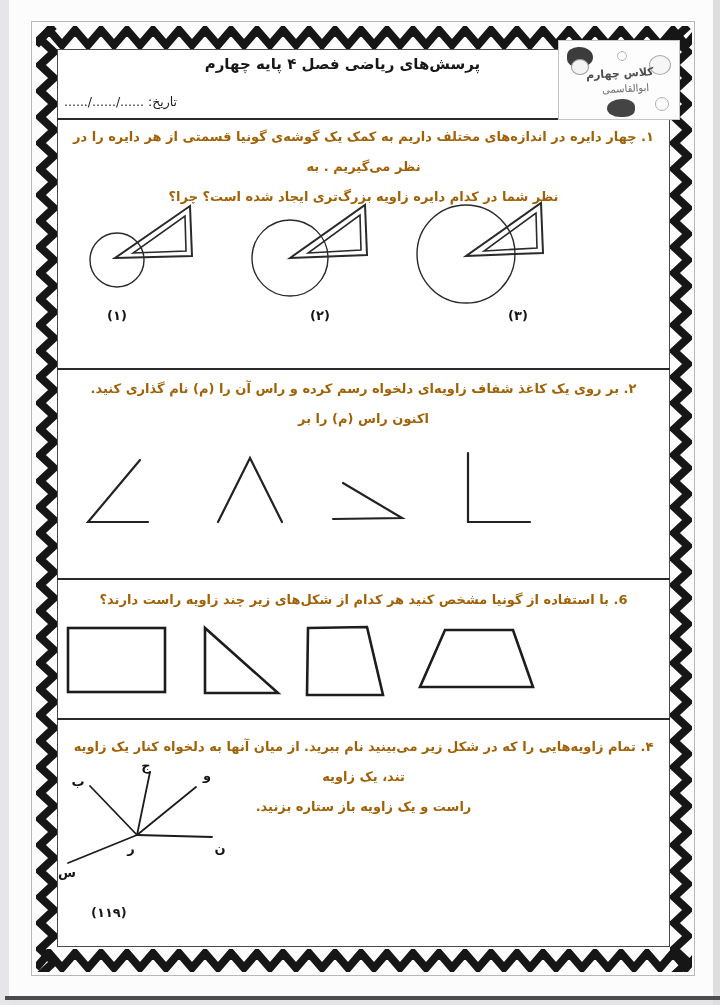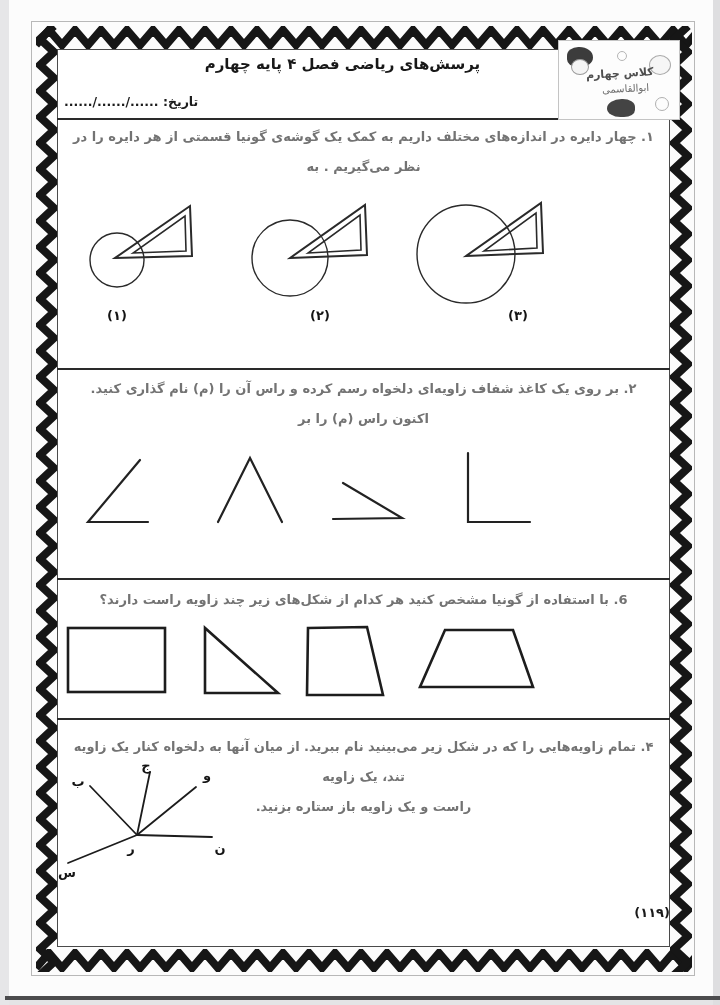--- a/index.html
+++ b/index.html
@@ -10,36 +10,36 @@
   .edge-left  { position:absolute; left:0; top:0; width:9px; height:100%; background:#e6e6e8; }
   .edge-right { position:absolute; right:0; top:0; width:7px; height:100%; background:#dedee0; }
   .edge-bottom-dark { position:absolute; left:5px; right:0; top:996px; height:4px; background:#4c4c4e; }
   
   .frame-outline { position:absolute; left:31px; top:21px; width:664px; height:955px; border:1px solid #b8b8b8; }
   .inner-box { position:absolute; left:57px; top:49px; width:613px; height:898px; border:1px solid #4a4a4a; background:#fff; }
   .zz { position:absolute; }
   .divider { position:absolute; left:57px; width:613px; height:2px; background:#2a2a2a; }
   
   .title { position:absolute; left:57px; top:55px; width:571px; text-align:center; font-size:15px; font-weight:bold; color:#181818; direction:rtl; }
-  .date-line { position:absolute; left:64px; top:94px; font-size:12.5px; font-weight:bold; color:#1c1c1c; direction:rtl; }
+  .date-line { position:absolute; left:64px; top:94px; font-size:12.5px; font-weight:normal; color:#1c1c1c; direction:rtl; }
   .stamp { position:absolute; left:558px; top:40px; width:122px; height:80px; background:#fdfdfd; border:1px solid #c4c4c4; z-index:5; overflow:hidden; }
   .stamp .txt1 { position:absolute; right:26px; top:26px; font-size:11px; font-weight:bold; color:#4f4f4f; transform:rotate(-3deg); direction:rtl; }
   .stamp .txt2 { position:absolute; right:30px; top:42px; font-size:10px; color:#6a6a6a; transform:rotate(-3deg); direction:rtl; }
   .doodle { position:absolute; border-radius:50%; }
   .d-hair1 { left:8px; top:6px; width:26px; height:20px; background:#3c3c3c; border-radius:50% 60% 55% 45%; }
   .d-face1 { left:12px; top:18px; width:18px; height:16px; border:1px solid #9a9a9a; background:#f4f4f4; }
   .d-face2 { right:8px; top:14px; width:22px; height:20px; border:1px solid #ababab; background:#f6f6f6; }
   .d-hair2 { left:48px; bottom:2px; width:28px; height:18px; background:#444; border-radius:60% 50% 45% 55%; }
   .d-ball  { right:10px; bottom:8px; width:14px; height:14px; border:1px solid #b0b0b0; }
   .d-dot   { left:58px; top:10px; width:10px; height:10px; border:1px solid #b5b5b5; }
   
-  .qtext { position:absolute; left:57px; width:613px; text-align:center; direction:rtl; font-size:13px; font-weight:bold; color:#737373; line-height:30px; padding:0 14px; }
+  .qtext { position:absolute; left:57px; width:613px; text-align:center; direction:rtl; font-size:13px; font-weight:bold; color:#a16207; line-height:30px; padding:0 14px; }
   .figsvg { position:absolute; }
   .figlabel { position:absolute; font-size:13px; font-weight:bold; color:#141414; transform:translateX(-50%); direction:rtl; }
-  .pagenum { position:absolute; left:57px; top:905px; width:613px; text-align:right; font-size:13px; font-weight:bold; color:#1a1a1a; }
+  .pagenum { position:absolute; left:57px; top:905px; width:613px; text-align:left; font-size:13px; font-weight:bold; color:#1a1a1a;padding-left:34px; }
   svg { display:block; }
 </style>
 </head>
 <body>
 
 <div class="stage">
   <div class="page"></div>
   <div class="edge-left"></div>
   <div class="edge-right"></div>
   <div class="edge-bottom-dark"></div>
@@ -71,20 +71,21 @@
     <div class="doodle d-ball"></div>
     <div class="doodle d-dot"></div>
     <div class="txt1">کلاس چهارم</div>
     <div class="txt2">ابوالقاسمی</div>
   </div>
 
   <div class="divider" style="top:118px;"></div>
 
   <div class="qtext" style="top:122px;">
     <div>۱. چهار دایره در اندازه‌های مختلف داریم به کمک یک گوشه‌ی گونیا قسمتی از هر دایره را در نظر می‌گیریم . به</div>
+    <div>نظر شما در کدام دایره زاویه بزرگ‌تری ایجاد شده است؟ چرا؟</div>
   </div>
   <svg class="figsvg" style="left:57px; top:188px;" width="613" height="145" viewBox="0 0 613 145">
     <g stroke="#2a2a2a" fill="none">
 
       <circle cx="60" cy="72" r="27" stroke-width="1.4"></circle>
       <polygon points="58,70 135,68 133,18" stroke-width="2"></polygon>
       <polygon points="76,65 129,63 128,28" stroke-width="1.6"></polygon>
 
       <circle cx="233" cy="70" r="38" stroke-width="1.4"></circle>
       <polygon points="233,70 310,67 308,17" stroke-width="2"></polygon>

